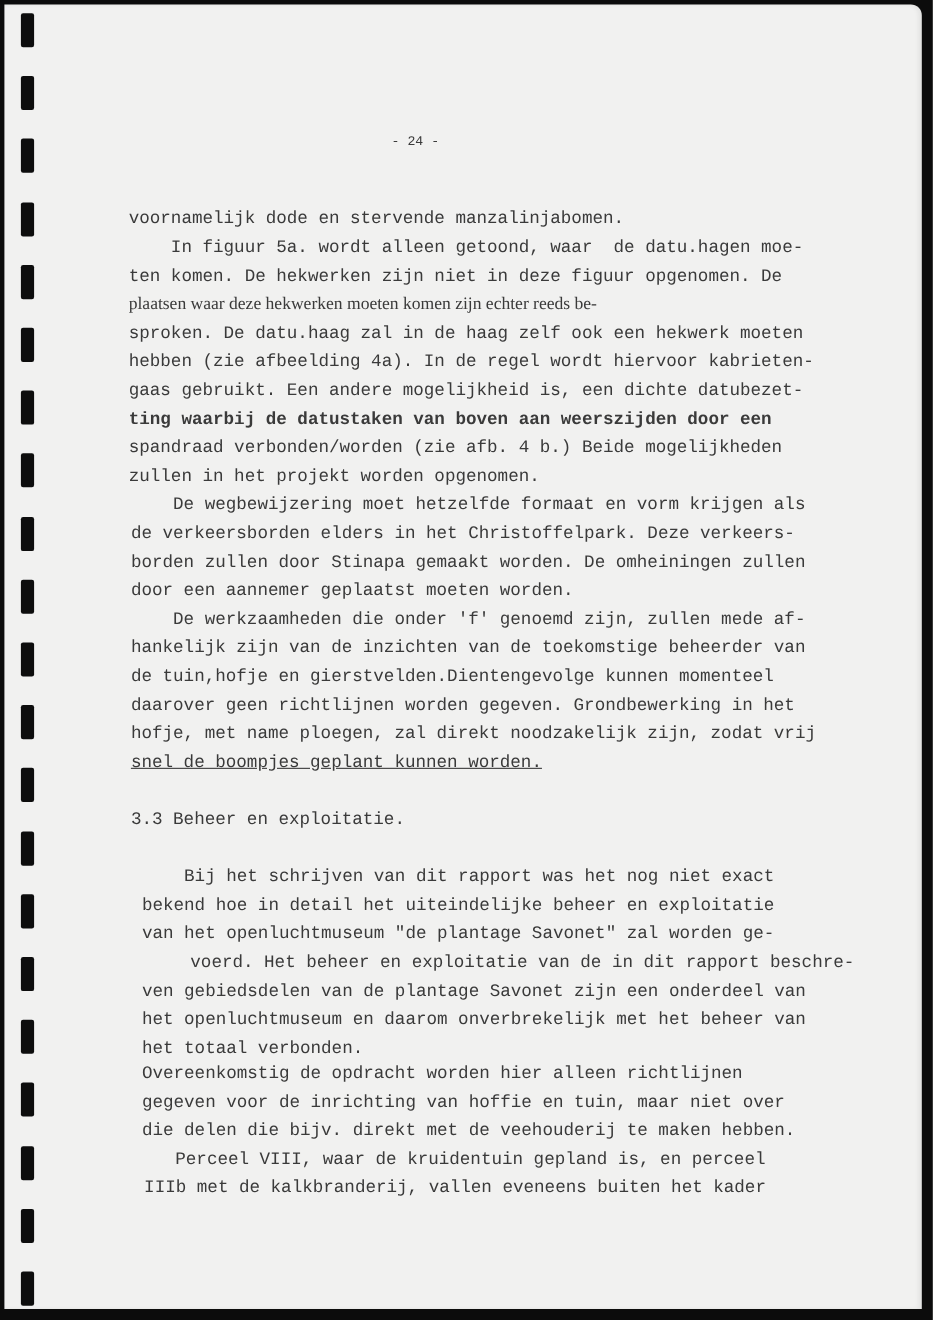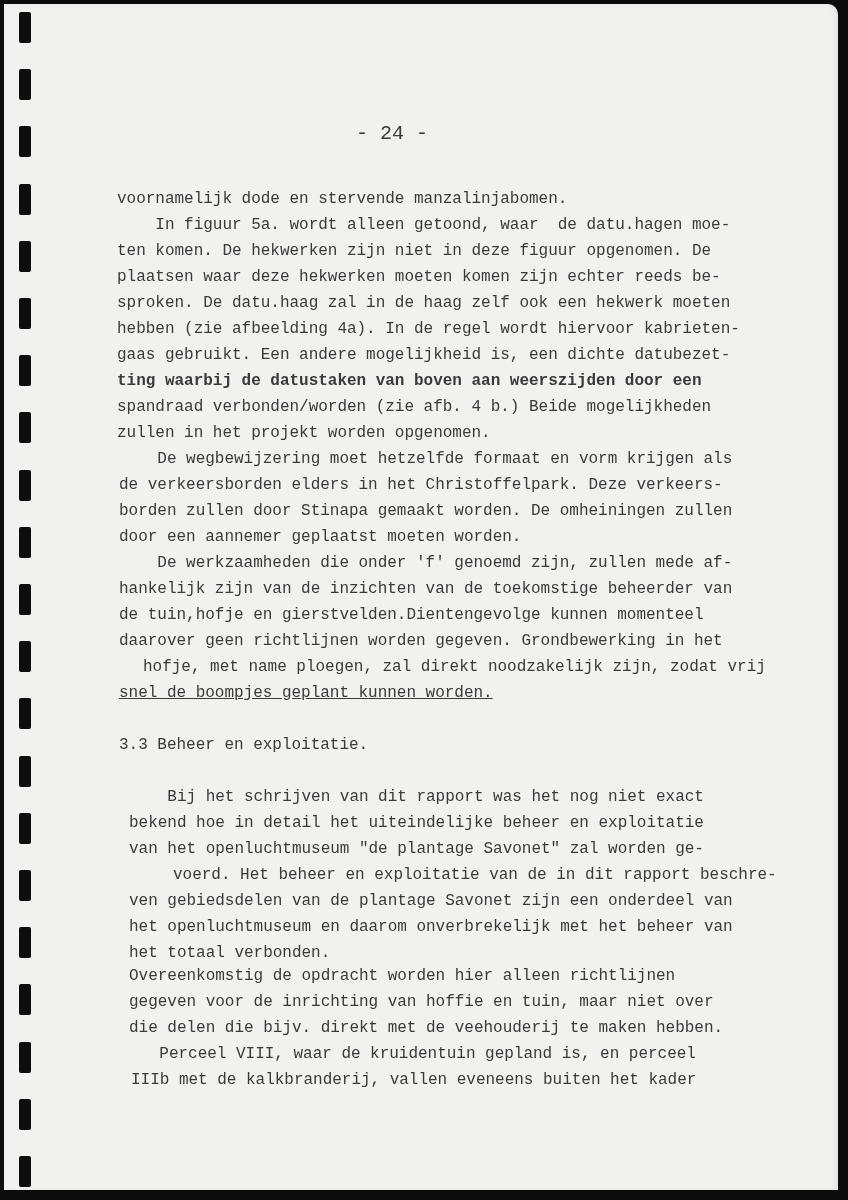--- a/index.html
+++ b/index.html
@@ -28,49 +28,49 @@
     position: absolute;
     white-space: pre;
     font-size: 16px;
     letter-spacing: -0.02px;
     color: #3a3a3a;
     line-height: 20px;
   }
   .page-number {
     position: absolute;
     white-space: pre;
-    font-size: 20px;
+    font-size: 12px;
     color: #3a3a3a;
   }
 </style>
 </head>
 <body>
 
 <div class="page">
   <div class="page-number" style="left:352px; top:118px;">- 24 -</div>
   <div id="lines">
       <div class="text-line" style="left: 113px; top: 185px;">voornamelijk dode en stervende manzalinjabomen.</div>
       <div class="text-line" style="left: 113px; top: 211px;">    In figuur 5a. wordt alleen getoond, waar  de datu.hagen moe-</div>
       <div class="text-line" style="left: 113px; top: 237px;">ten komen. De hekwerken zijn niet in deze figuur opgenomen. De</div>
-      <div class="text-line" style="left: 113px; top: 263px;">plaatsen waar deze hekwerken moeten komen zijn echter reeds be-</div>
+      <div class="text-line" style="left: 113px; top: 263px; font-family: Liberation Serif, serif;">plaatsen waar deze hekwerken moeten komen zijn echter reeds be-</div>
       <div class="text-line" style="left: 113px; top: 289px;">sproken. De datu.haag zal in de haag zelf ook een hekwerk moeten</div>
       <div class="text-line" style="left: 113px; top: 315px;">hebben (zie afbeelding 4a). In de regel wordt hiervoor kabrieten-</div>
       <div class="text-line" style="left: 113px; top: 341px;">gaas gebruikt. Een andere mogelijkheid is, een dichte datubezet-</div>
       <div class="text-line" style="left: 113px; top: 367px; font-weight: bold;">ting waarbij de datustaken van boven aan weerszijden door een</div>
       <div class="text-line" style="left: 113px; top: 393px;">spandraad verbonden/worden (zie afb. 4 b.) Beide mogelijkheden</div>
       <div class="text-line" style="left: 113px; top: 419px;">zullen in het projekt worden opgenomen.</div>
       <div class="text-line" style="left: 115px; top: 445px;">    De wegbewijzering moet hetzelfde formaat en vorm krijgen als</div>
       <div class="text-line" style="left: 115px; top: 471px;">de verkeersborden elders in het Christoffelpark. Deze verkeers-</div>
       <div class="text-line" style="left: 115px; top: 497px;">borden zullen door Stinapa gemaakt worden. De omheiningen zullen</div>
       <div class="text-line" style="left: 115px; top: 523px;">door een aannemer geplaatst moeten worden.</div>
       <div class="text-line" style="left: 115px; top: 549px;">    De werkzaamheden die onder 'f' genoemd zijn, zullen mede af-</div>
       <div class="text-line" style="left: 115px; top: 575px;">hankelijk zijn van de inzichten van de toekomstige beheerder van</div>
       <div class="text-line" style="left: 115px; top: 601px;">de tuin,hofje en gierstvelden.Dientengevolge kunnen momenteel</div>
       <div class="text-line" style="left: 115px; top: 627px;">daarover geen richtlijnen worden gegeven. Grondbewerking in het</div>
-      <div class="text-line" style="left: 115px; top: 653px; margin-left: 24px;">hofje, met name ploegen, zal direkt noodzakelijk zijn, zodat vrij</div>
+      <div class="text-line" style="left: 115px; top: 653px;">hofje, met name ploegen, zal direkt noodzakelijk zijn, zodat vrij</div>
       <div class="text-line" style="left: 115px; top: 679px; text-decoration: underline;">snel de boompjes geplant kunnen worden.</div>
       <div class="text-line" style="left: 115px; top: 731px;">3.3 Beheer en exploitatie.</div>
       <div class="text-line" style="left: 125px; top: 783px;">    Bij het schrijven van dit rapport was het nog niet exact</div>
       <div class="text-line" style="left: 125px; top: 809px;">bekend hoe in detail het uiteindelijke beheer en exploitatie</div>
       <div class="text-line" style="left: 125px; top: 835px;">van het openluchtmuseum "de plantage Savonet" zal worden ge-</div>
       <div class="text-line" style="left: 125px; top: 861px; margin-left: 44px;">voerd. Het beheer en exploitatie van de in dit rapport beschre-</div>
       <div class="text-line" style="left: 125px; top: 887px;">ven gebiedsdelen van de plantage Savonet zijn een onderdeel van</div>
       <div class="text-line" style="left: 125px; top: 913px;">het openluchtmuseum en daarom onverbrekelijk met het beheer van</div>
       <div class="text-line" style="left: 125px; top: 939px;">het totaal verbonden.</div>
       <div class="text-line" style="left: 125px; top: 962px;">Overeenkomstig de opdracht worden hier alleen richtlijnen</div>

